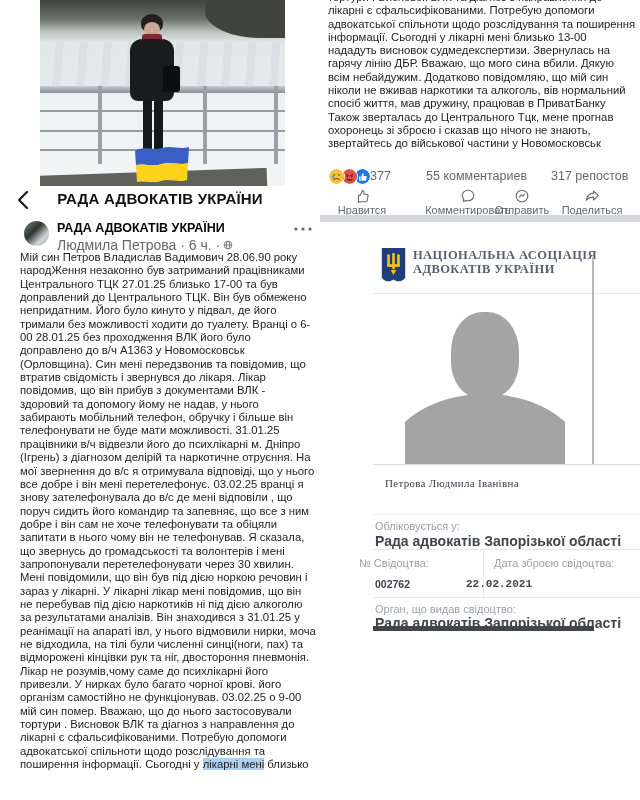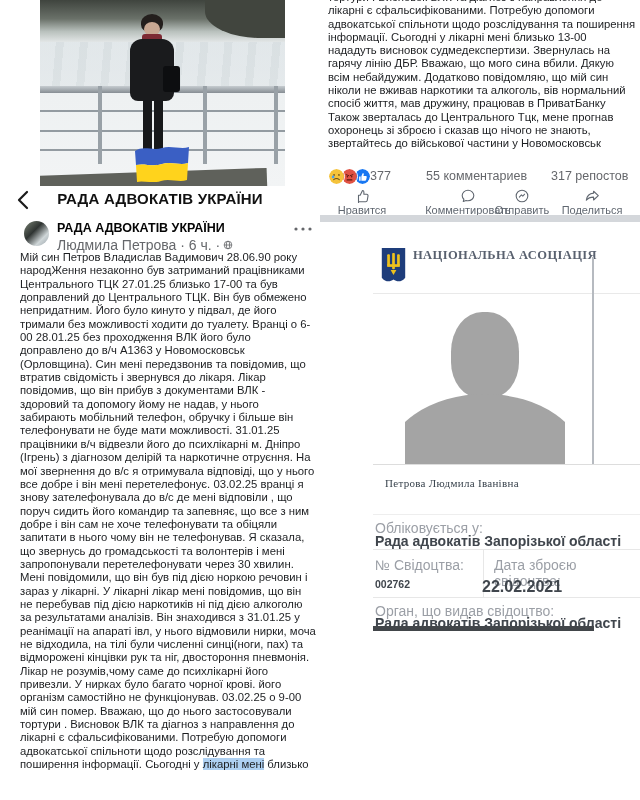--- a/index.html
+++ b/index.html
@@ -70,27 +70,27 @@
   .hr{height:1px;background:#e9e9e9;}
   .hr1{left:373px;top:293px;width:267px;}
   .photo-ph{left:405px;top:300px;width:160px;height:164px;overflow:hidden;}
   .sil-head{left:46px;top:12px;width:68px;height:86px;background:#a4a4a4;border-radius:46% 46% 42% 42%;}
   .sil-body{left:-20px;top:94px;width:200px;height:140px;background:#a4a4a4;border-radius:50% 50% 0 0;}
   .vline{left:592px;top:257px;width:2px;height:208px;background:#b6bac0;}
   .hr2{left:373px;top:464px;width:267px;background:#ddd;}
   .cert-name{left:385px;top:477px;font-family:"Liberation Serif",serif;font-size:11px;
     color:#39434d;letter-spacing:.3px;}
   .hr3{left:373px;top:514px;width:267px;background:#eee;}
-  .c-label{font-size:14px;color:#9b9fa6;}
+  .c-label{font-size:11px;color:#9b9fa6;}
   .c-value{font-size:14px;font-weight:bold;color:#40464d;}
   .f0l{left:375px;top:520px;}.f0v{left:375px;top:533px;}
   .hr4{left:373px;top:549px;width:267px;background:#e7e7e7;}
-  .f1l{left:375px;top:557px;}.f1v{left:375px;top:578px;font-size:10.5px;}
+  .f1l{left:359px;top:557px;}.f1v{left:375px;top:578px;font-size:10.5px;}
   .colsep{left:483px;top:550px;width:1px;height:47px;background:#e7e7e7;}
-  .f2l{left:494px;top:557px;}.f2v{left:482px;top:578px;font-size:16px;}
+  .f2l{left:494px;top:557px;}.f2v{left:466px;top:578px;font-size:11px;font-family:Liberation Mono, monospace;}
   .hr5{left:373px;top:597px;width:267px;background:#e7e7e7;}
   .f3l{left:375px;top:603px;}.f3v{left:375px;top:615px;}
   .bottom-bar{left:373px;top:626px;width:221px;height:5px;background:#42464a;}
 </style>
 </head>
 <body>
 
 <div id="canvas">
 
   <div class="abs photo">
@@ -204,20 +204,21 @@
     <g fill="#eec11d">
       <rect x="8" y="8" width="3" height="13" rx="1"></rect>
       <rect x="13.5" y="6.5" width="3" height="18" rx="1"></rect>
       <rect x="19" y="8" width="3" height="13" rx="1"></rect>
       <rect x="8" y="19" width="14" height="3"></rect>
       <path d="M15 31l-3.2-5.5h6.4z"></path>
     </g>
   </svg>
   <div class="abs cert-org">
     <div>НАЦІОНАЛЬНА АСОЦІАЦІЯ</div>
+    <div>АДВОКАТІВ УКРАЇНИ</div>
   </div>
   <div class="abs hr hr1"></div>
 
   <div class="abs photo-ph">
     <div class="abs sil-head"></div>
     <div class="abs sil-body"></div>
   </div>
   <div class="abs vline"></div>
 
   <div class="abs hr hr2"></div>

